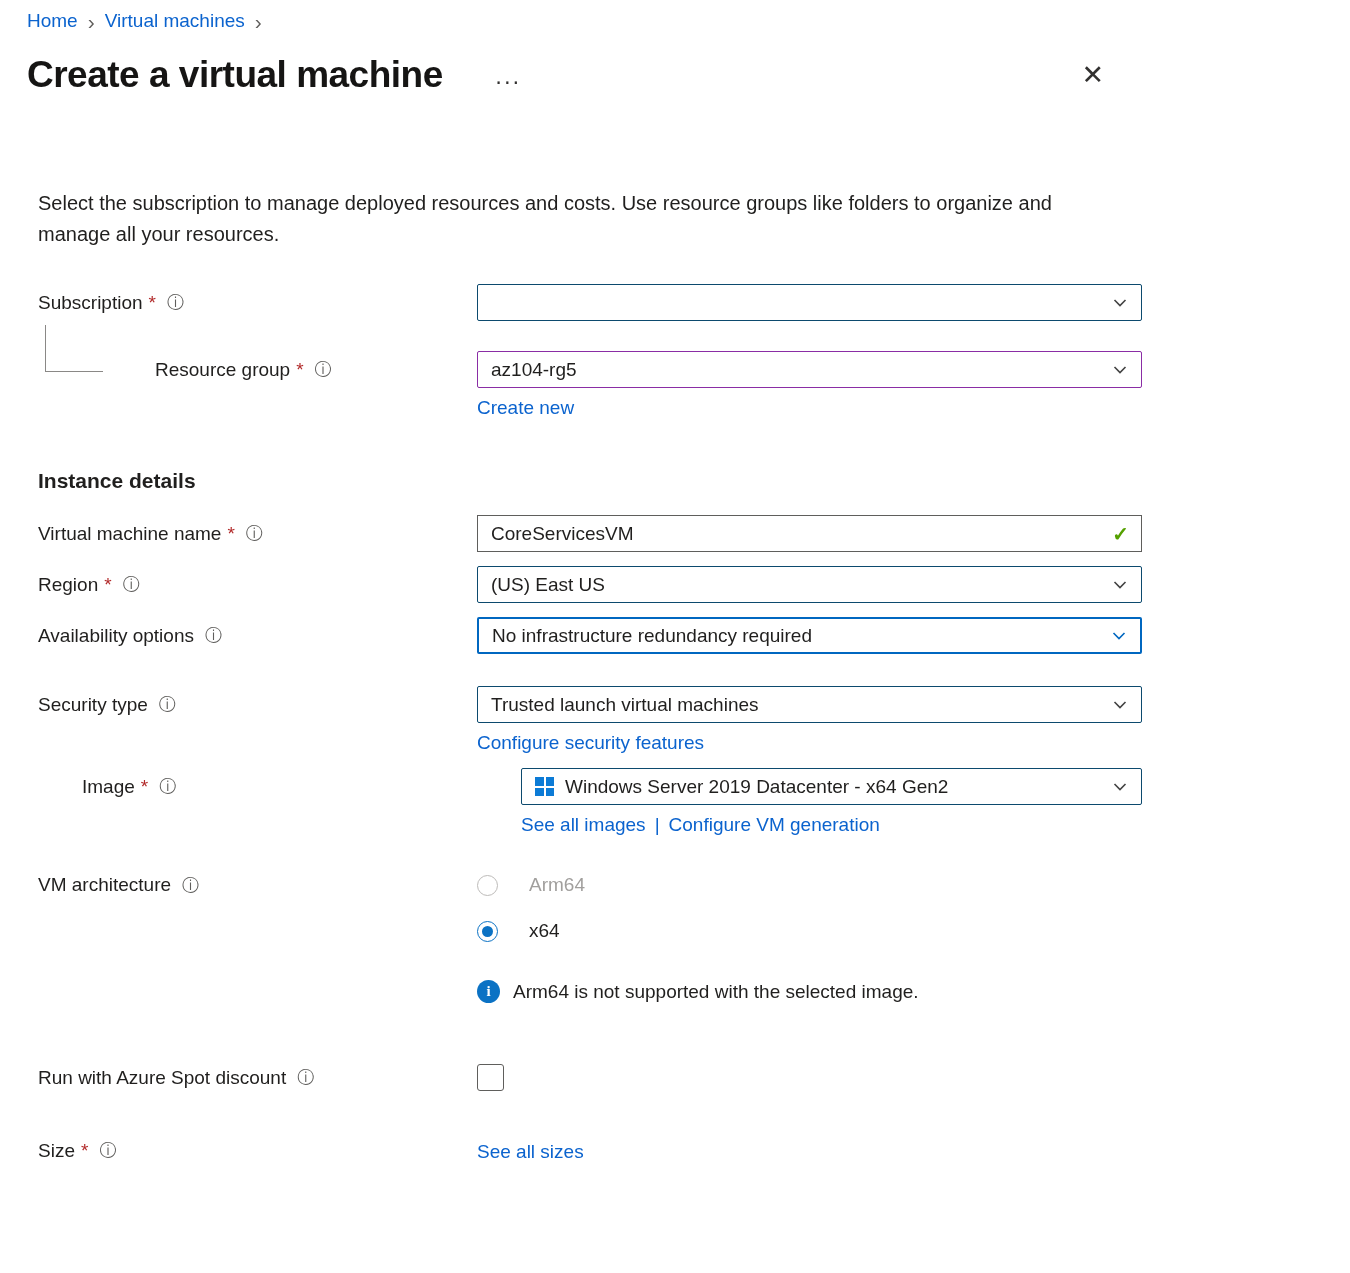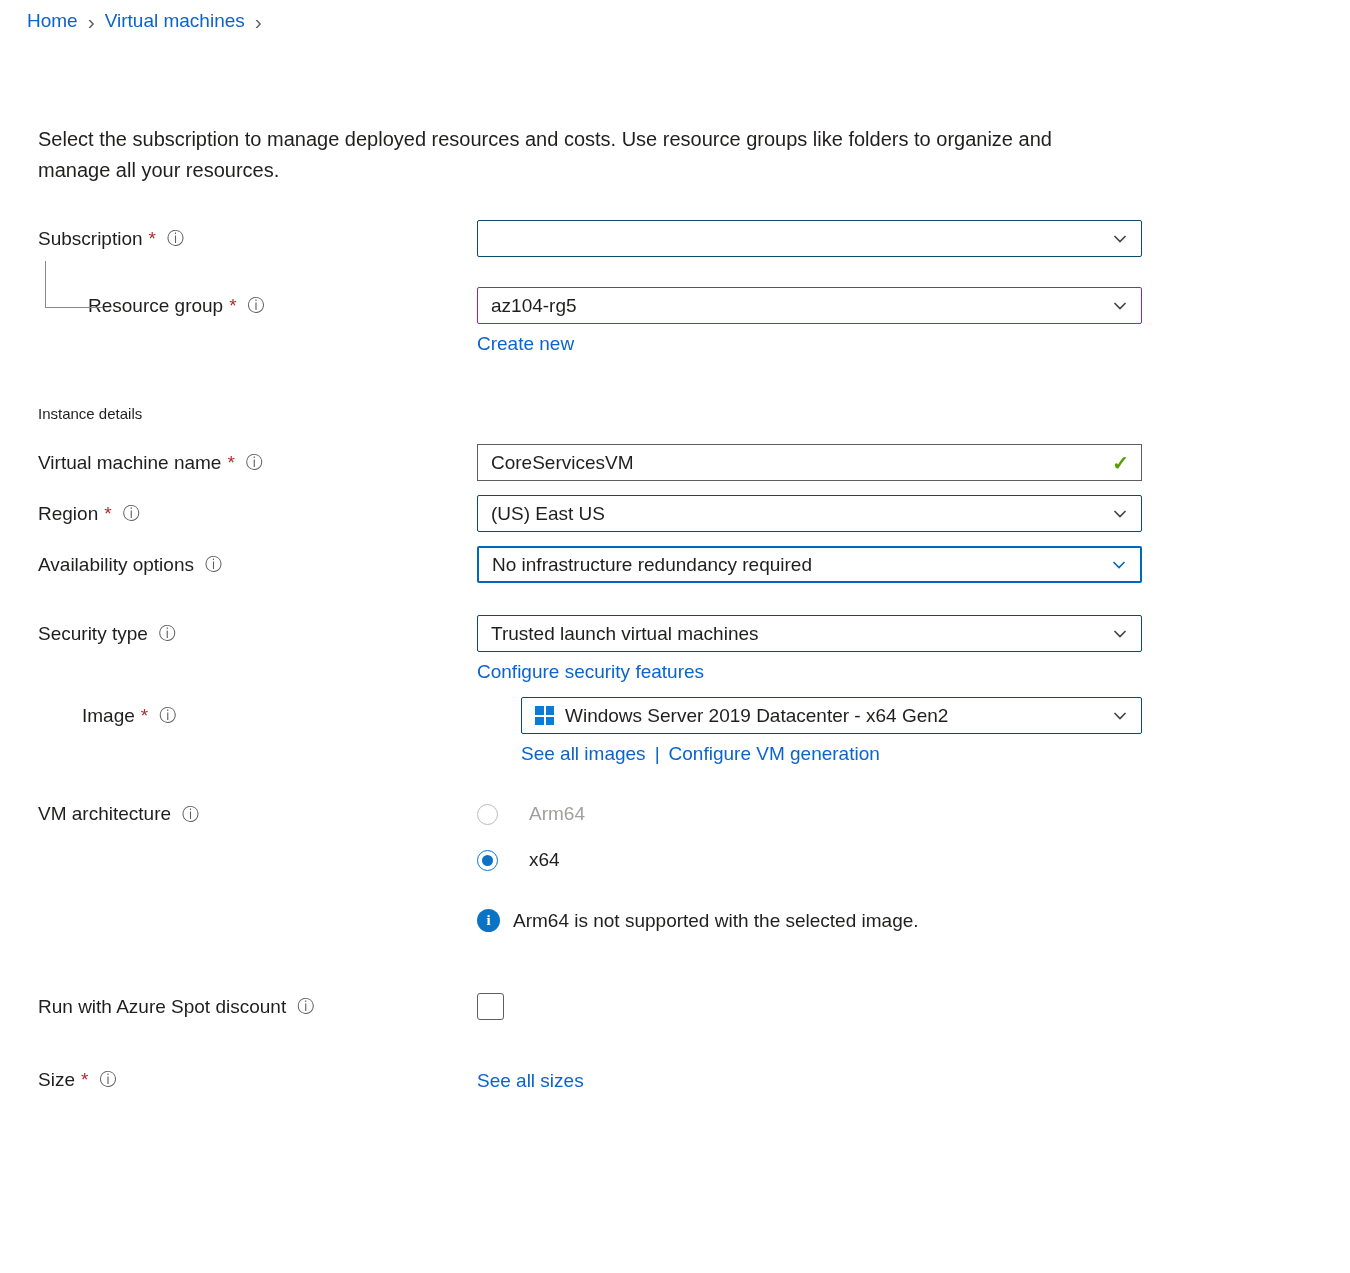--- a/index.html
+++ b/index.html
@@ -53,36 +53,36 @@
     border:1px solid #5f5e5c; border-radius:0;
     font-family:"Liberation Sans",sans-serif; font-size:19px; color:#201f1e;
     padding:0 44px 0 13px; outline:none;
   }
   .check-icon { position:absolute; right:13px; top:7px; color:#55a000; font-size:20px; font-weight:700; }
 
   .link { color:#0b63ce; font-size:19px; cursor:pointer; text-decoration:none; display:inline-block; }
   .sub-link { margin-top:9px; }
   .link-row { margin-top:9px; display:flex; gap:9px; align-items:center; }
 
-  .section-heading { font-size:15px; font-weight:400; color:#201f1e; margin:50px 16px 22px 0; }
+  .section-heading { font-size:21px; font-weight:700; color:#201f1e; margin:50px 16px 22px 0; }
 
   
   .mb-sub { margin-bottom:30px; }
   .mb-std { margin-bottom:14px; }
   .mb-avail { margin-bottom:32px; }
   .mb-img { margin-bottom:34px;margin-left:44px; }
   .mb-arch { margin-bottom:56px; }
   .mb-spot { margin-bottom:36px; }
 
   
   .tree-connector {
     position:absolute; left:7px; top:-26px; bottom:16px; width:58px;
     border-left:1px solid #8a8886; border-bottom:1px solid #8a8886;
   }
-  .indent-label { margin-left:50px; }
+  .indent-label { margin-left:117px; }
 
   
   .win-logo { width:19px; height:19px; display:grid; grid-template-columns:1fr 1fr; grid-template-rows:1fr 1fr; gap:2px; margin-right:11px; flex:0 0 auto; }
   .win-logo span { background:#0c7bd6; }
 
   
   .radio-group { display:flex; flex-direction:column; gap:16px; padding-top:0; }
   .radio-row { display:flex; align-items:center; gap:31px; height:30px; cursor:pointer; }
   .radio-outer { width:21px; height:21px; border-radius:50%; border:1px solid #8a8886; background:#fff; display:flex; align-items:center; justify-content:center; flex:0 0 auto; }
   .radio-row.disabled .radio-outer { border-color:#bdbbb9; }
@@ -108,20 +108,25 @@
 
 <div class="page">
 
   <div class="breadcrumb">
     <span class="crumb-link">Home</span>
     <span class="crumb-sep">›</span>
     <span class="crumb-link">Virtual machines</span>
     <span class="crumb-sep">›</span>
   </div>
 
+  <div class="title-row">
+    <h1 class="page-title">Create a virtual machine</h1>
+    <span class="more-btn">···</span>
+    <span class="close-btn">✕</span>
+  </div>
 
   <p class="intro">Select the subscription to manage deployed resources and costs. Use resource groups like folders to organize and manage all your resources.</p>
 
   <div class="form">
 
     <div class="form-row mb-sub">
       <div class="label-col">
         <span>Subscription</span>
         <span class="req">*</span>
         <span class="info-icon">ⓘ</span>

